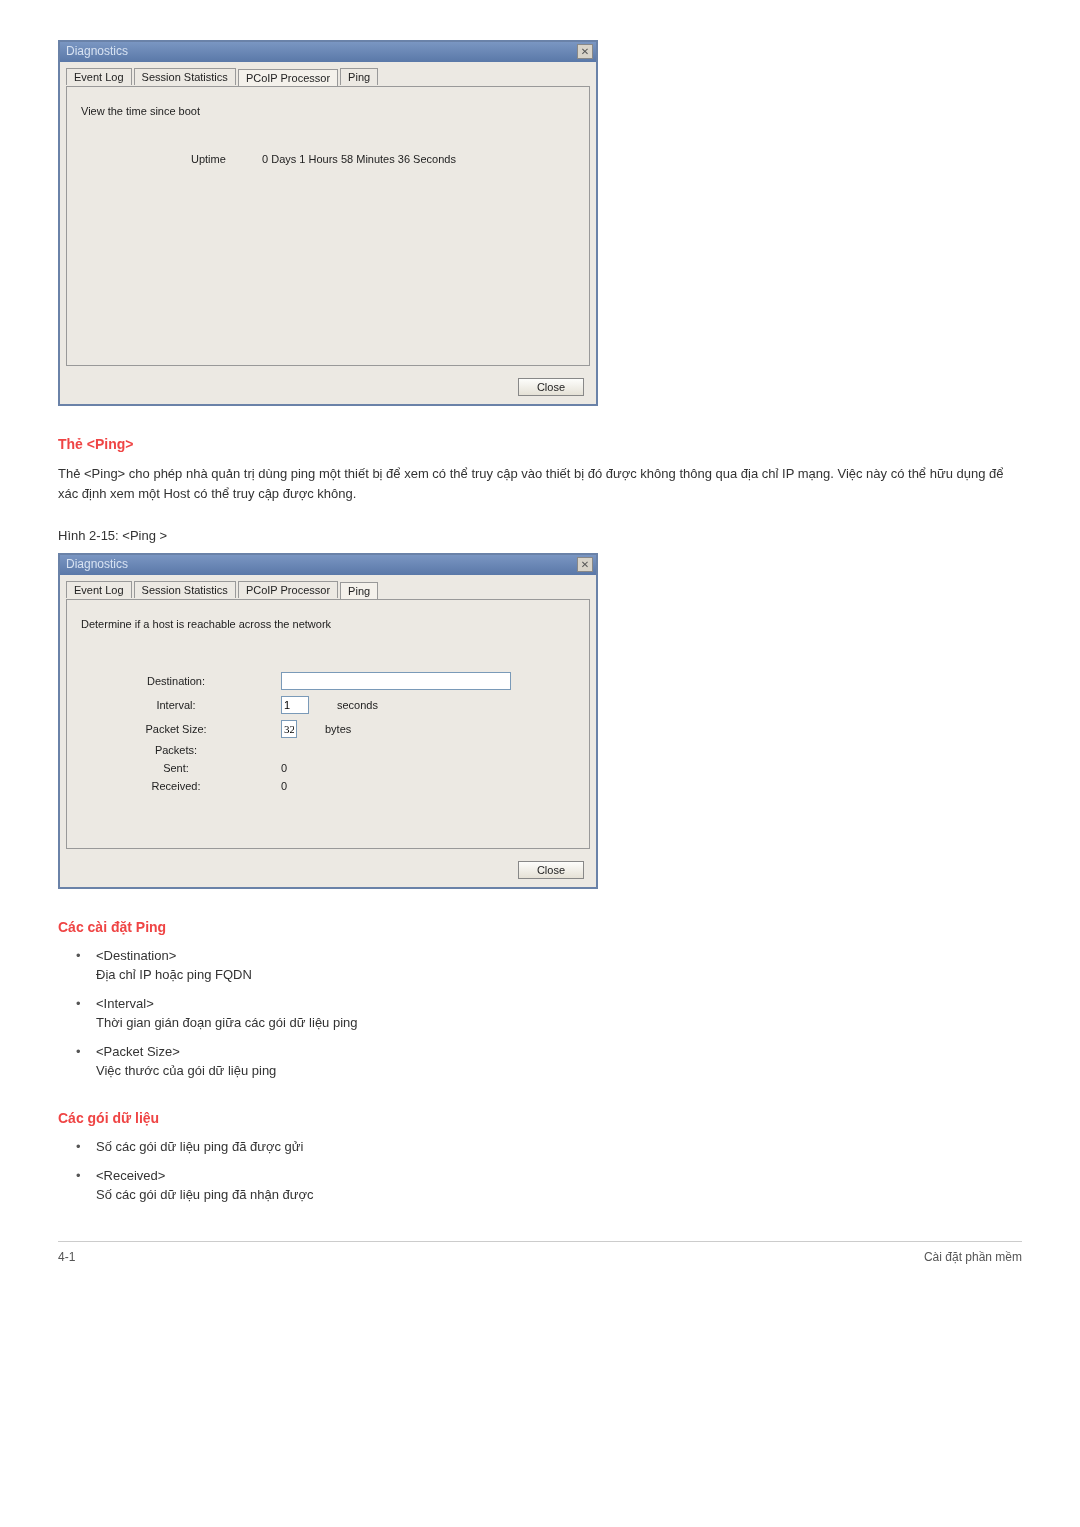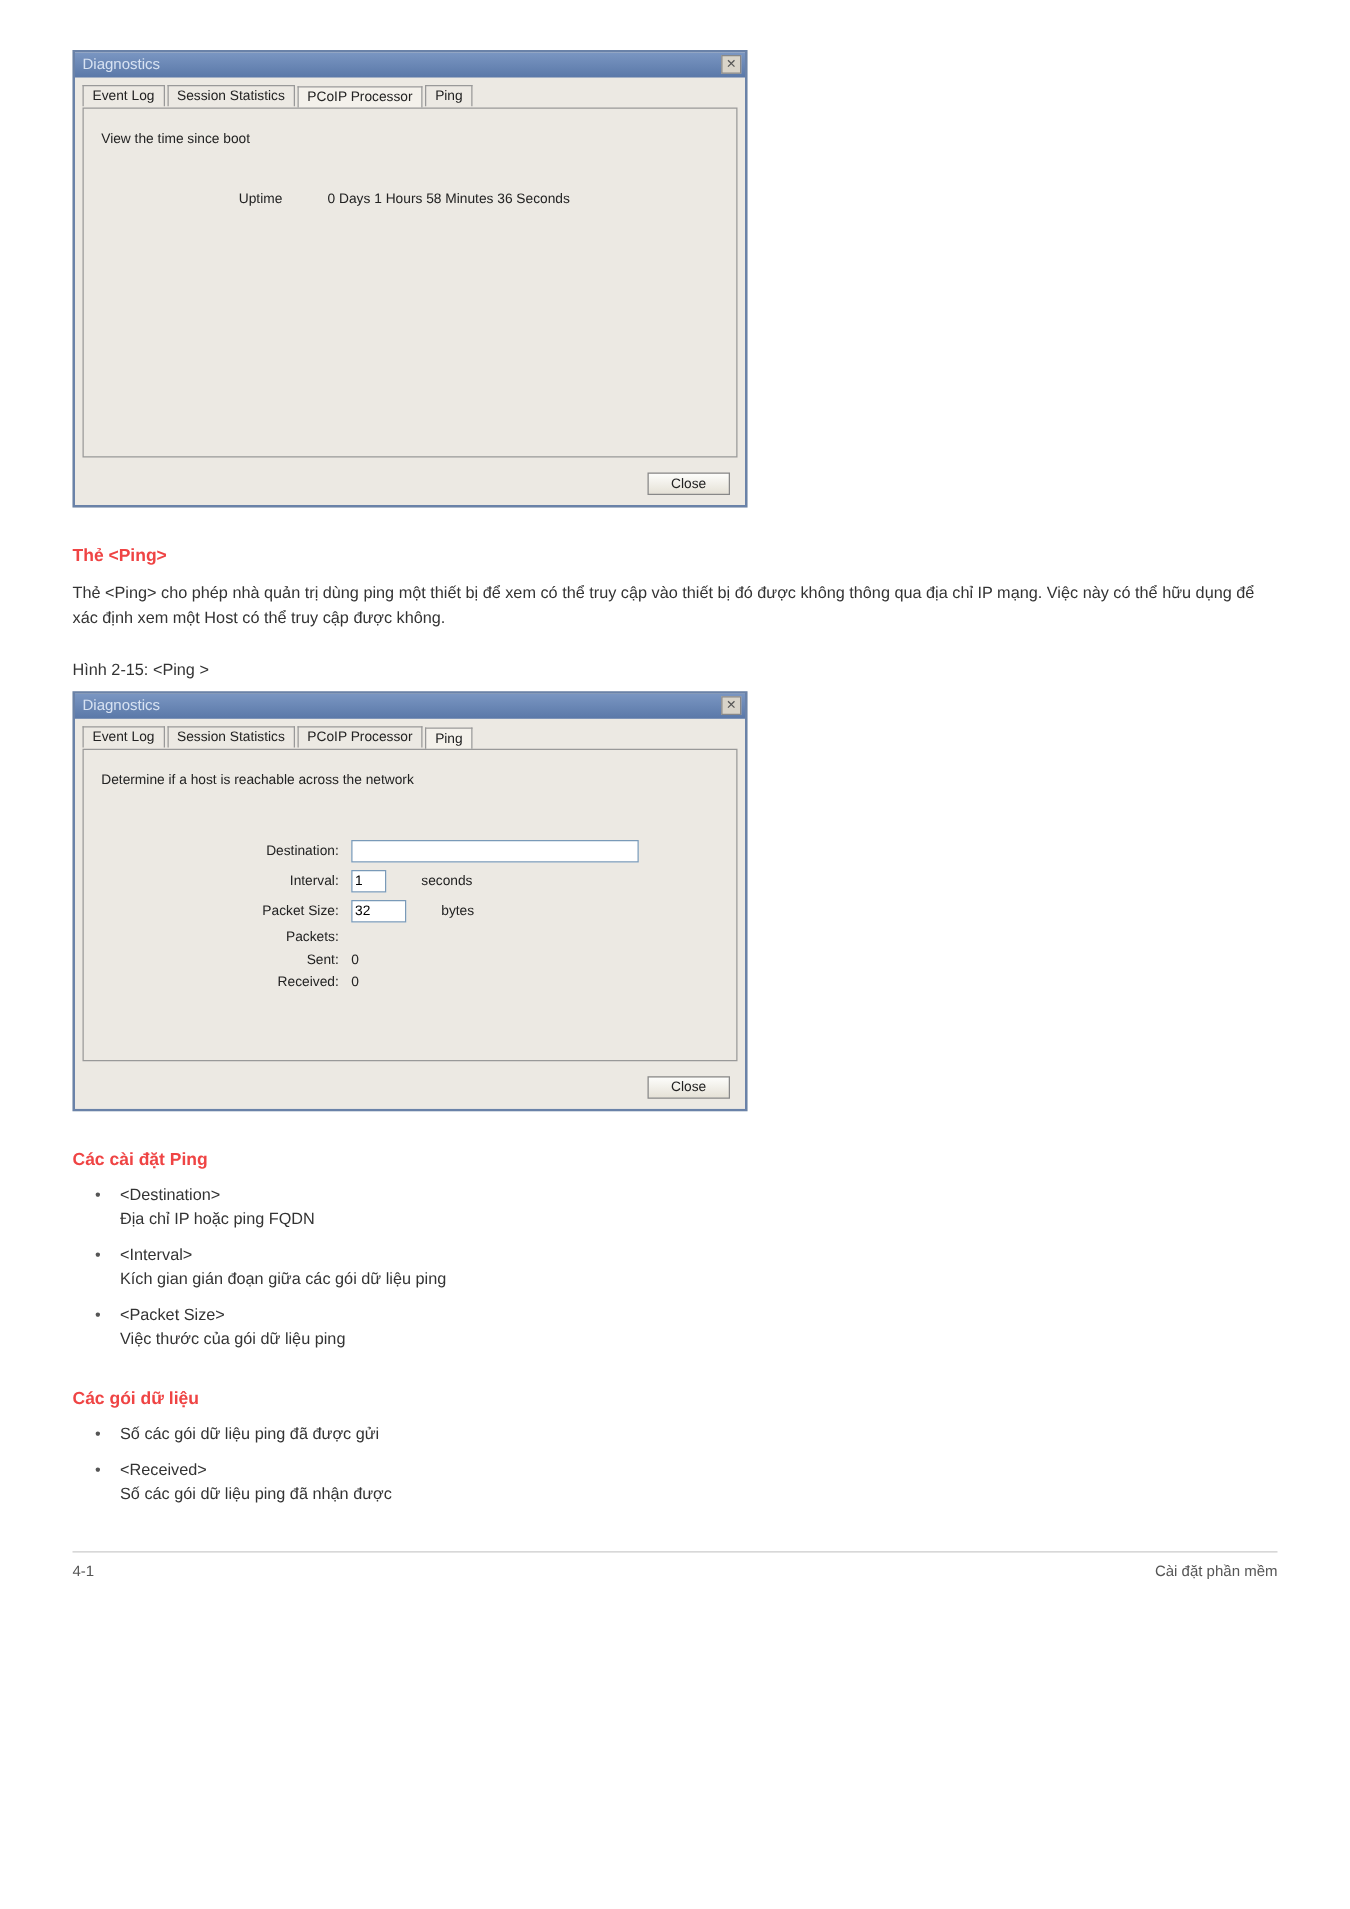--- a/index.html
+++ b/index.html
@@ -74,21 +74,21 @@
   }
   .uprow { margin-left: 110px; font-size: 11px; }
   .uprow .lbl { display: inline-block; width: 48px; text-align: left; margin-right: 20px; }
   .formrow {
     display: flex;
     align-items: center;
     margin-bottom: 6px;
   }
   .formrow .flabel {
     width: 200px;
-    text-align: right;
+    text-align: center;
     padding-right: 10px;
     font-size: 11px;
   }
   .formrow input {
     font-size: 11px;
     padding: 1px 2px;
     border: 1px solid #7a9ab8;
     background: #fff;
     height: 18px;
   }
@@ -213,21 +213,21 @@
       <div class="flabel">Destination:</div>
       <input type="text" style="width: 230px;" value="">
     </div>
     <div class="formrow">
       <div class="flabel">Interval:</div>
       <input type="text" style="width: 28px;" value="1">
       <span class="unit">seconds</span>
     </div>
     <div class="formrow">
       <div class="flabel">Packet Size:</div>
-      <input type="text" style="width: 44px;" value="32">
+      <input type="text" style="width: 16px; font-family: Liberation Serif, serif;" value="32">
       <span class="unit">bytes</span>
     </div>
     <div class="formrow" style="margin-top:6px">
       <div class="flabel">Packets:</div>
     </div>
     <div class="formrow">
       <div class="flabel">Sent:</div>
       <span class="val">0</span>
     </div>
     <div class="formrow">
@@ -242,21 +242,21 @@
 </div>
 
 <h3 class="section">Các cài đặt Ping</h3>
 <ul class="bullets">
   <li>
     <span class="term">&lt;Destination&gt;</span>
     <span class="def">Địa chỉ IP hoặc ping FQDN</span>
   </li>
   <li>
     <span class="term">&lt;Interval&gt;</span>
-    <span class="def">Kích gian gián đoạn giữa các gói dữ liệu ping</span>
+    <span class="def">Thời gian gián đoạn giữa các gói dữ liệu ping</span>
   </li>
   <li>
     <span class="term">&lt;Packet Size&gt;</span>
     <span class="def">Việc thước của gói dữ liệu ping</span>
   </li>
 </ul>
 
 <h3 class="section">Các gói dữ liệu</h3>
 <ul class="bullets">
   <li>

